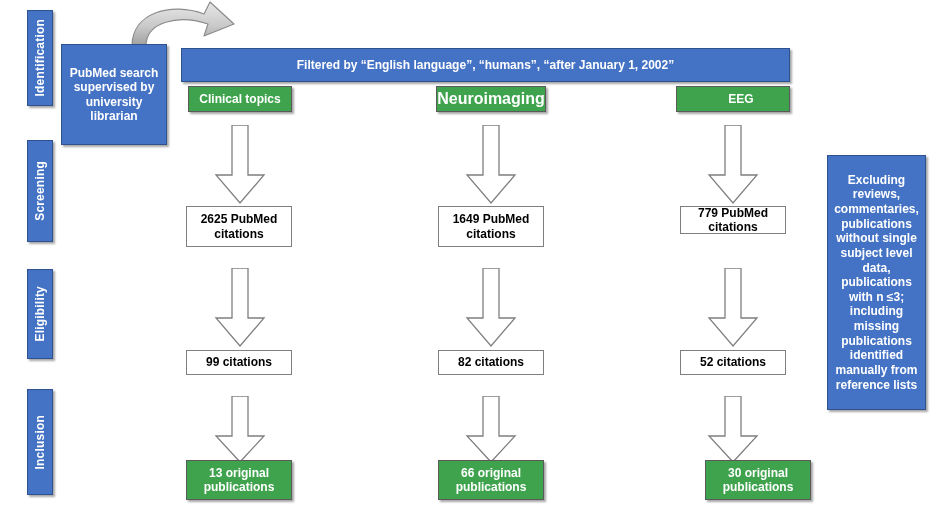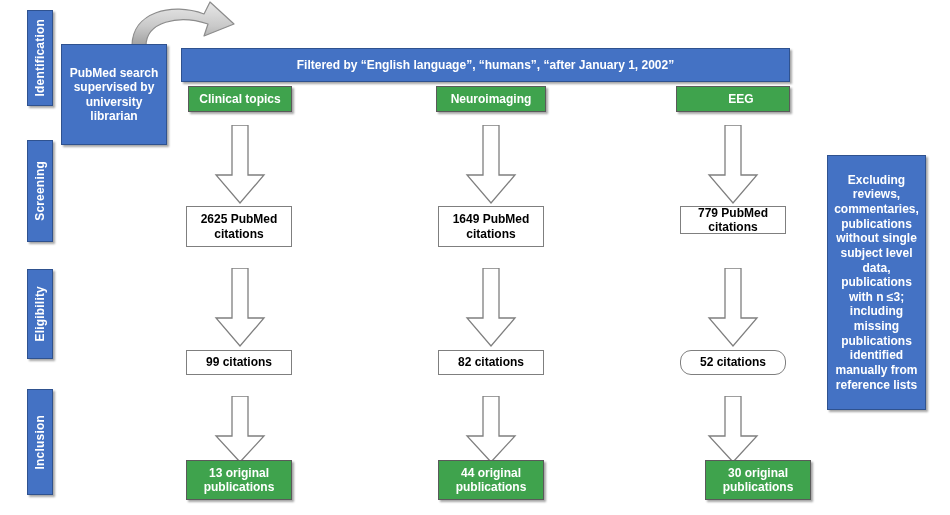--- a/index.html
+++ b/index.html
@@ -167,21 +167,21 @@
   </div>
 
   <svg class="down-arrow" style="left:213px; top:396px;" width="54" height="68" viewBox="0 0 54 68">
     <path d="M 19 0 L 35 0 L 35 40 L 51 40 L 27 66 L 3 40 L 19 40 Z" fill="#ffffff" stroke="#7F7F7F" stroke-width="1.3" stroke-linejoin="miter"></path>
   </svg>
 
   <div class="box green-box" style="left:186px; top:460px; width:106px; height:40px; font-size:12px;">
     <span>13 original publications</span>
   </div>
 
-  <div class="box green-box" style="left:436px; top:86px; width:110px; height:26px; font-size:12px;">
+  <div class="box green-box" style="left:436px; top:86px; width:110px; height:26px; font-size:16px;">
     <span>Neuroimaging</span>
   </div>
 
   <svg class="down-arrow" style="left:464px; top:125px;" width="54" height="80" viewBox="0 0 54 80">
     <path d="M 19 0 L 35 0 L 35 50 L 51 50 L 27 78 L 3 50 L 19 50 Z" fill="#ffffff" stroke="#7F7F7F" stroke-width="1.3" stroke-linejoin="miter"></path>
   </svg>
 
   <div class="box white-box" style="left:438px; top:206px; width:106px; height:41px; font-size:12px;">
     <span>1649 PubMed citations</span>
   </div>
@@ -192,40 +192,40 @@
 
   <div class="box white-box" style="left:438px; top:350px; width:106px; height:25px; font-size:12px;">
     <span>82 citations</span>
   </div>
 
   <svg class="down-arrow" style="left:464px; top:396px;" width="54" height="68" viewBox="0 0 54 68">
     <path d="M 19 0 L 35 0 L 35 40 L 51 40 L 27 66 L 3 40 L 19 40 Z" fill="#ffffff" stroke="#7F7F7F" stroke-width="1.3" stroke-linejoin="miter"></path>
   </svg>
 
   <div class="box green-box" style="left:438px; top:460px; width:106px; height:40px; font-size:12px;">
-    <span>44 original publications</span>
+    <span>66 original publications</span>
   </div>
 
   <div class="box green-box" style="left:676px; top:86px; width:114px; height:26px; font-size:12px;padding-left:16px;">
     <span>EEG</span>
   </div>
 
   <svg class="down-arrow" style="left:706px; top:125px;" width="54" height="80" viewBox="0 0 54 80">
     <path d="M 19 0 L 35 0 L 35 50 L 51 50 L 27 78 L 3 50 L 19 50 Z" fill="#ffffff" stroke="#7F7F7F" stroke-width="1.3" stroke-linejoin="miter"></path>
   </svg>
 
   <div class="box white-box" style="left:680px; top:206px; width:106px; height:28px; font-size:12px;">
     <span>779 PubMed citations</span>
   </div>
 
   <svg class="down-arrow" style="left:706px; top:268px;" width="54" height="80" viewBox="0 0 54 80">
     <path d="M 19 0 L 35 0 L 35 50 L 51 50 L 27 78 L 3 50 L 19 50 Z" fill="#ffffff" stroke="#7F7F7F" stroke-width="1.3" stroke-linejoin="miter"></path>
   </svg>
 
-  <div class="box white-box" style="left:680px; top:350px; width:106px; height:25px; font-size:12px;border-radius:11px;">
+  <div class="box white-box" style="left:680px; top:350px; width:106px; height:25px; font-size:12px;">
     <span>52 citations</span>
   </div>
 
   <svg class="down-arrow" style="left:706px; top:396px;" width="54" height="68" viewBox="0 0 54 68">
     <path d="M 19 0 L 35 0 L 35 40 L 51 40 L 27 66 L 3 40 L 19 40 Z" fill="#ffffff" stroke="#7F7F7F" stroke-width="1.3" stroke-linejoin="miter"></path>
   </svg>
 
   <div class="box green-box" style="left:680px; top:460px; width:106px; height:40px; font-size:12px;margin-left:25px;">
     <span>30 original publications</span>
   </div>

